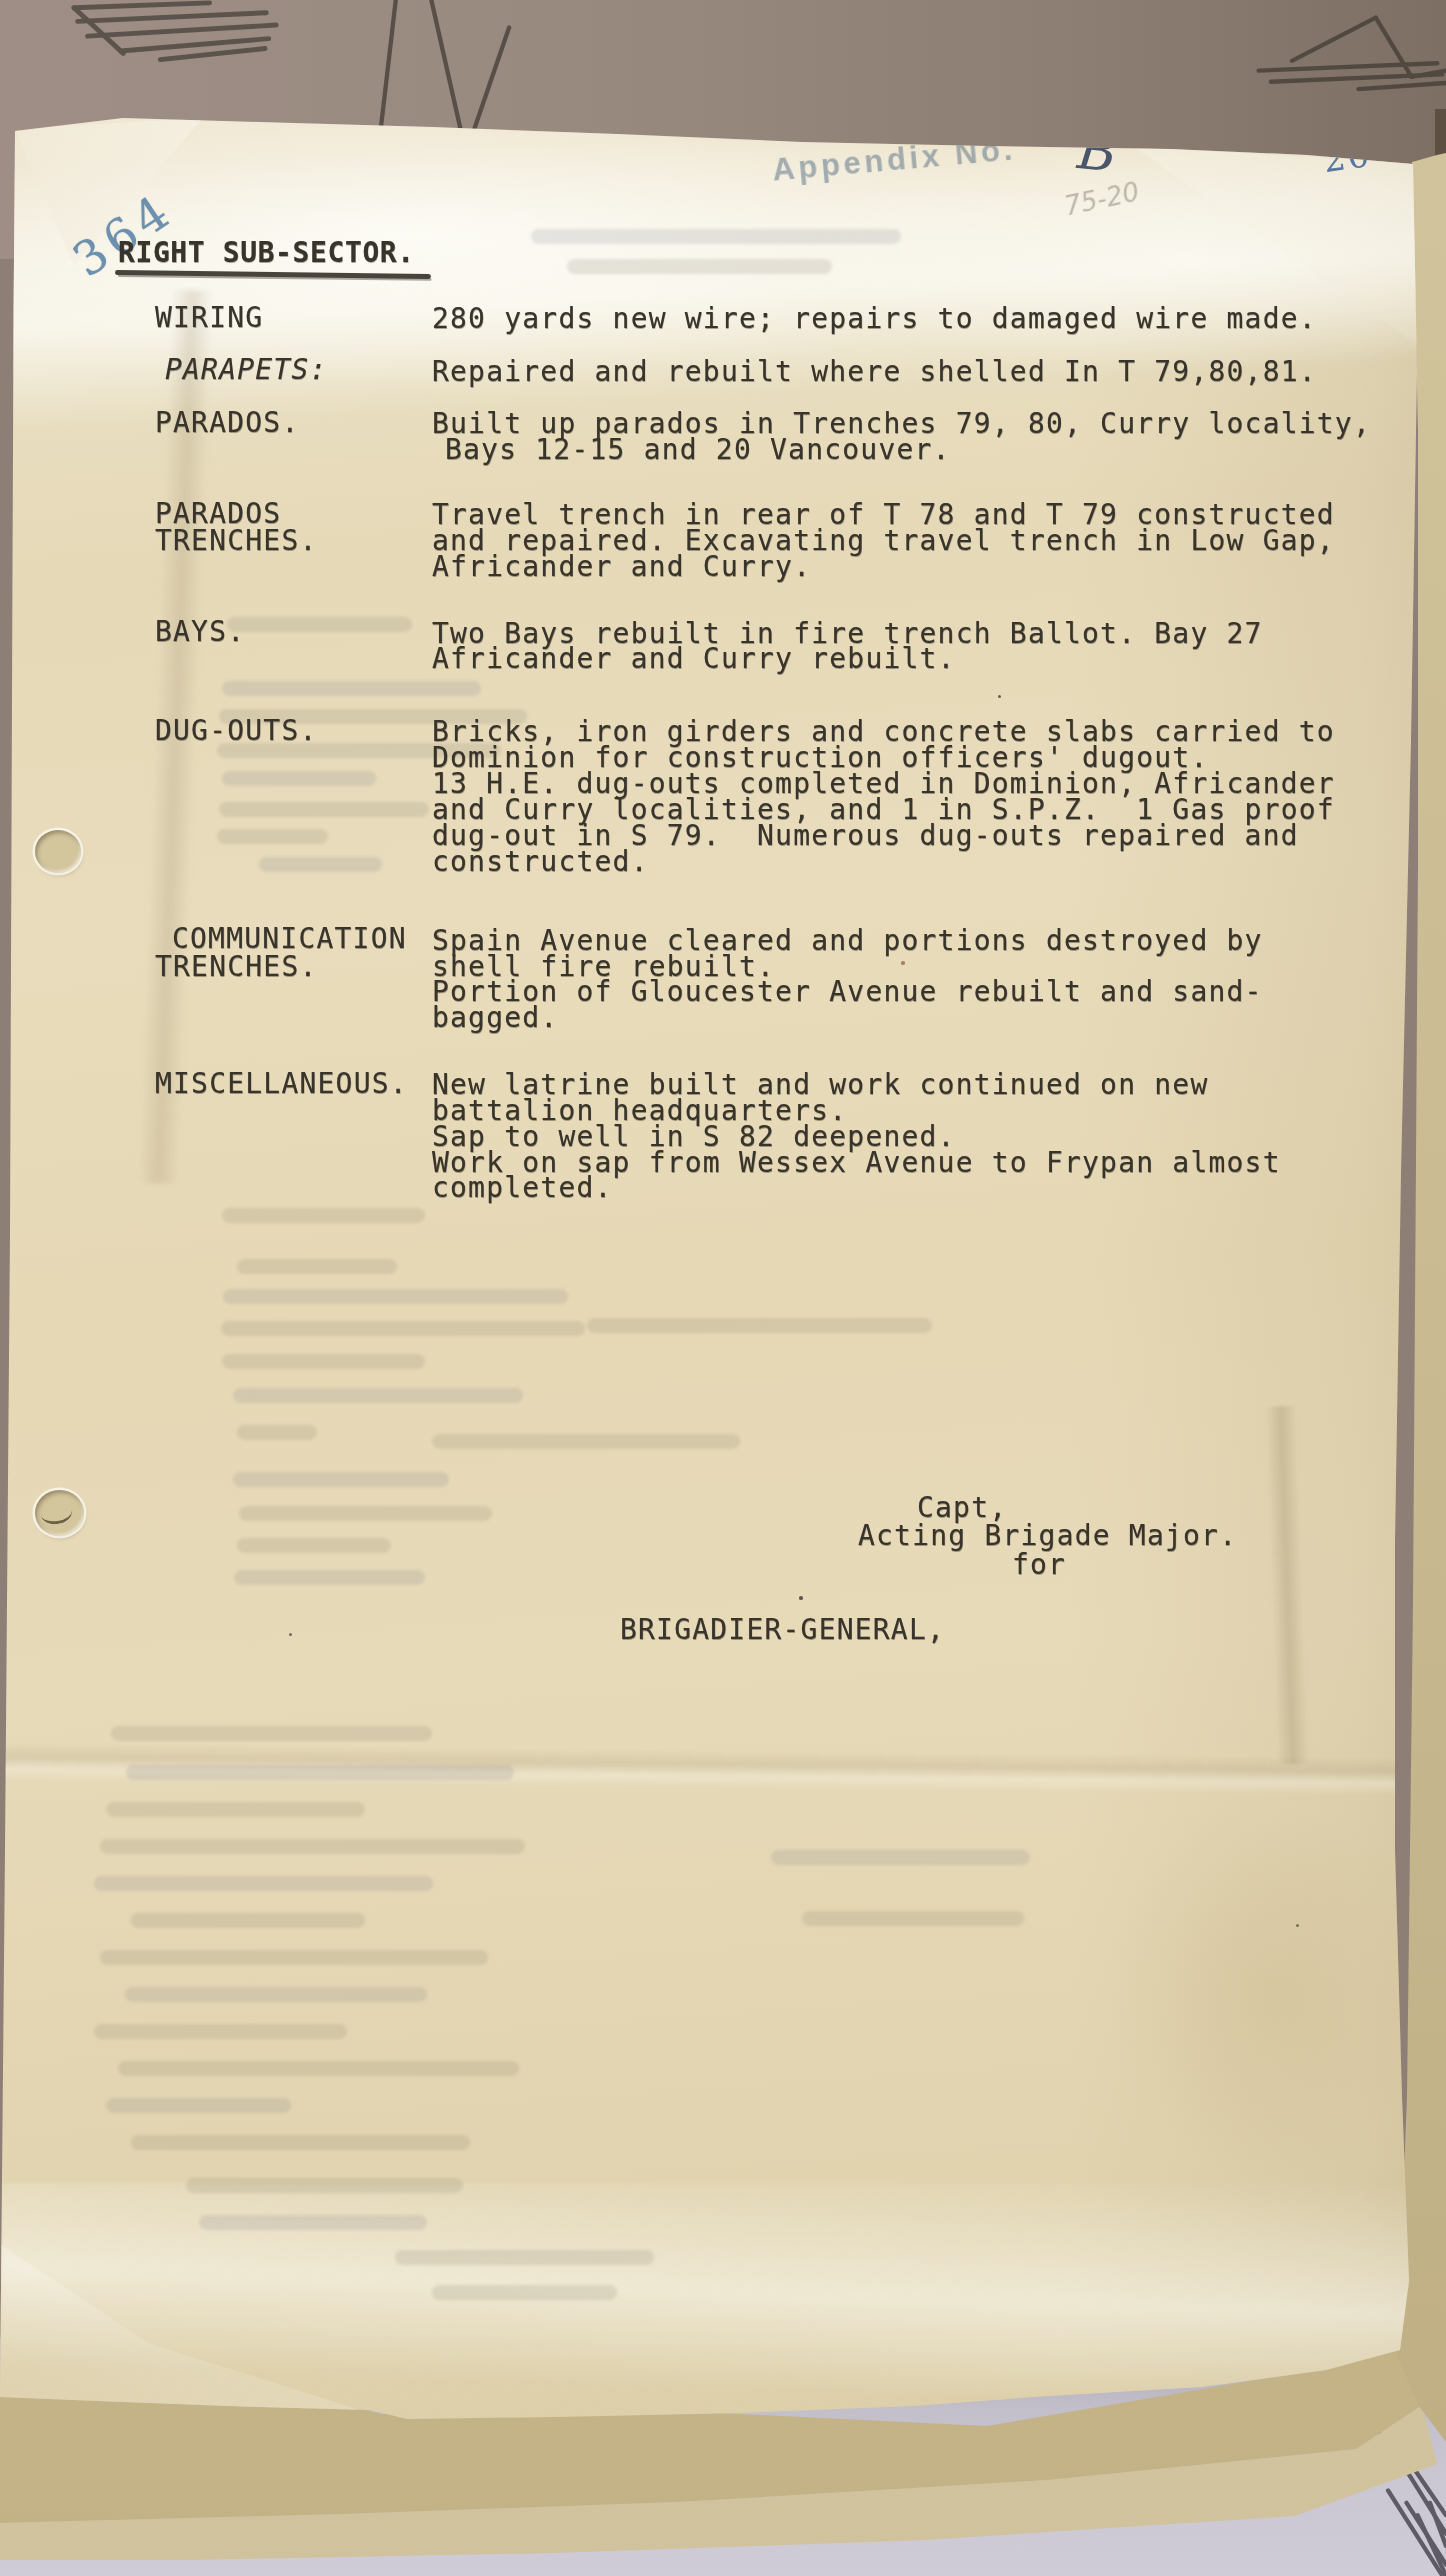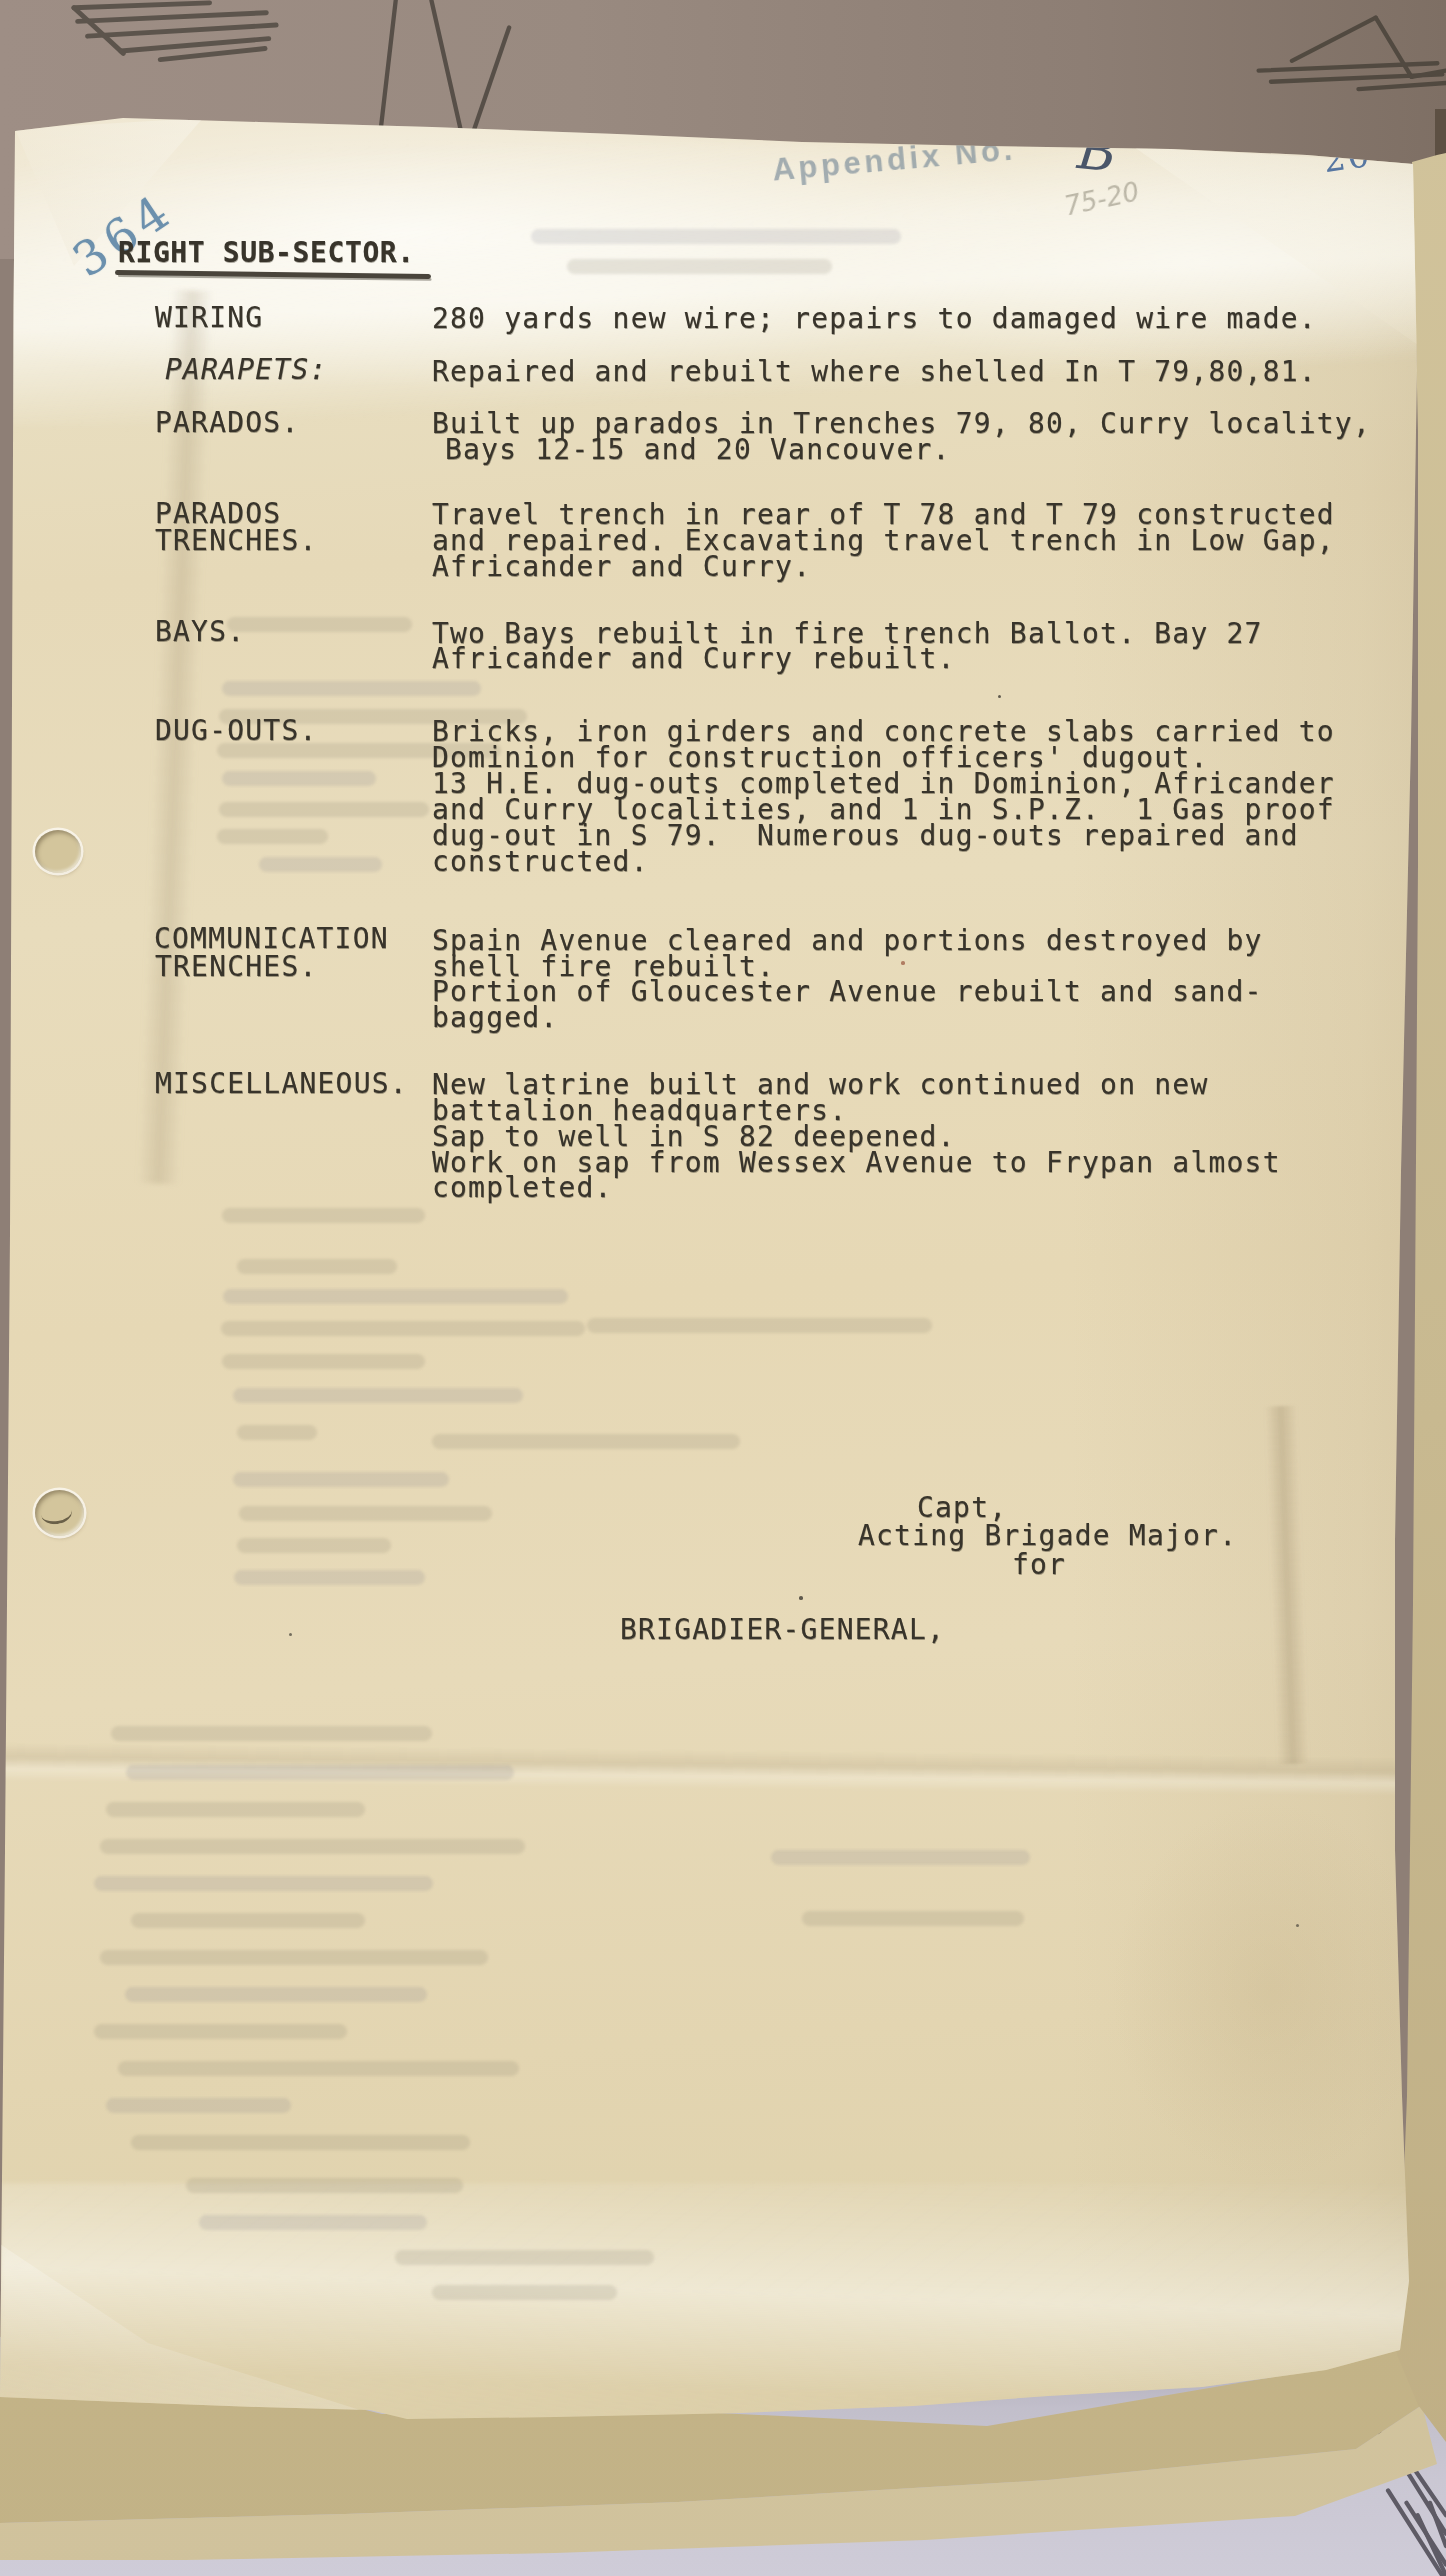--- a/index.html
+++ b/index.html
@@ -248,21 +248,21 @@
         <div class="type" style="left: 155px; top: 615px;">BAYS.</div>
         <div class="type" style="left: 432px; top: 617px;">Two Bays rebuilt in fire trench Ballot. Bay 27</div>
         <div class="type" style="left: 432px; top: 642px;">Africander and Curry rebuilt.</div>
         <div class="type" style="left: 155px; top: 714px;">DUG-OUTS.</div>
         <div class="type" style="left: 432px; top: 715px;">Bricks, iron girders and concrete slabs carried to</div>
         <div class="type" style="left: 432px; top: 741px;">Dominion for construction officers' dugout.</div>
         <div class="type" style="left: 432px; top: 767px;">13 H.E. dug-outs completed in Dominion, Africander</div>
         <div class="type" style="left: 432px; top: 793px;">and Curry localities, and 1 in S.P.Z.  1 Gas proof</div>
         <div class="type" style="left: 432px; top: 819px;">dug-out in S 79.  Numerous dug-outs repaired and</div>
         <div class="type" style="left: 432px; top: 845px;">constructed.</div>
-        <div class="type" style="left: 154px; top: 922px;">COMMUNICATION</div>
+        <div class="type" style="left: 172px; top: 922px;">COMMUNICATION</div>
         <div class="type" style="left: 155px; top: 950px;">TRENCHES.</div>
         <div class="type" style="left: 432px; top: 924px;">Spain Avenue cleared and portions destroyed by</div>
         <div class="type" style="left: 432px; top: 950px;">shell fire rebuilt.</div>
         <div class="type" style="left: 432px; top: 975px;">Portion of Gloucester Avenue rebuilt and sand-</div>
         <div class="type" style="left: 432px; top: 1001px;">bagged.</div>
         <div class="type" style="left: 155px; top: 1067px;">MISCELLANEOUS.</div>
         <div class="type" style="left: 432px; top: 1068px;">New latrine built and work continued on new</div>
         <div class="type" style="left: 432px; top: 1094px;">battalion headquarters.</div>
         <div class="type" style="left: 432px; top: 1120px;">Sap to well in S 82 deepened.</div>
         <div class="type" style="left: 432px; top: 1146px;">Work on sap from Wessex Avenue to Frypan almost</div>

